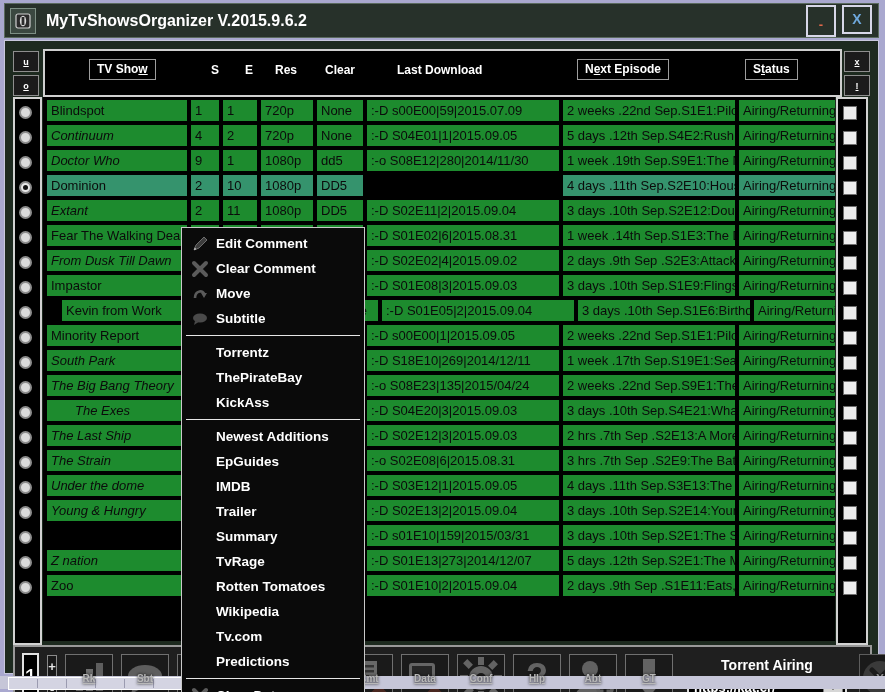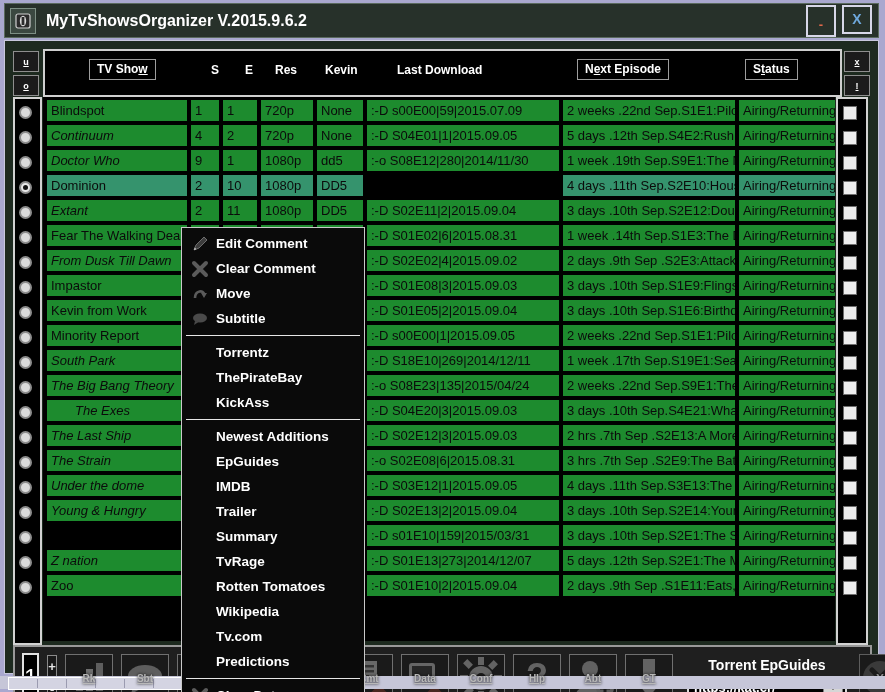--- a/index.html
+++ b/index.html
@@ -236,21 +236,21 @@
         <div class="side-btn">
             <u>!</u>
           </div>
       </div>
 
       <div class="hdr">
         <div class="hcell boxed" style="left:44px;top:8px;"><span>TV Sho<span class="u">w</span></span></div>
         <div class="hcell" style="left:166px;top:12px;">S</div>
         <div class="hcell" style="left:200px;top:12px;">E</div>
         <div class="hcell" style="left:230px;top:12px;">Res</div>
-        <div class="hcell" style="left:280px;top:12px;">Kevin</div>
+        <div class="hcell" style="left:280px;top:12px;">Clear</div>
         <div class="hcell" style="left:352px;top:12px;">Last Download</div>
         <div class="hcell boxed" style="left:532px;top:8px;"><span>N<span class="u">e</span>xt Episode</span></div>
         <div class="hcell boxed" style="left:700px;top:8px;"><span>S<span class="u">t</span>atus</span></div>
       </div>
     </div>
 
     <div class="tbl-wrap">
       <div class="radio-col" id="radio-col">
           <div class="radio" style="top: 7px;"></div>
           <div class="radio" style="top: 32px;"></div>
@@ -346,21 +346,21 @@
           <div class="row" style="top: 178px;">
             <div class="cell" style="left: 4px; width: 140px;">Impastor</div>
             <div class="cell" style="left: 148px; width: 28px;">1</div>
             <div class="cell" style="left: 180px; width: 34px;">9</div>
             <div class="cell" style="left: 218px; width: 52px;">720p</div>
             <div class="cell" style="left: 274px; width: 46px;">None</div>
             <div class="cell" style="left: 324px; width: 192px;">:-D S01E08|3|2015.09.03</div>
             <div class="cell" style="left: 520px; width: 172px;">3 days .10th Sep.S1E9:Flings</div>
             <div class="cell" style="left: 696px; width: 140px;">Airing/Returning</div>
           </div>
-          <div class="row" style="top: 203px;">
+          <div class="row" style="top: 203px; margin-left: 15px;">
             <div class="cell" style="left: 4px; width: 140px;">Kevin from Work</div>
             <div class="cell" style="left: 148px; width: 28px;">1</div>
             <div class="cell" style="left: 180px; width: 34px;">6</div>
             <div class="cell" style="left: 218px; width: 52px;">720p</div>
             <div class="cell" style="left: 274px; width: 46px;">None</div>
             <div class="cell" style="left: 324px; width: 192px;">:-D S01E05|2|2015.09.04</div>
             <div class="cell" style="left: 520px; width: 172px;">3 days .10th Sep.S1E6:Birthda</div>
             <div class="cell" style="left: 696px; width: 140px;">Airing/Returning</div>
           </div>
           <div class="row" style="top: 228px;">
@@ -692,21 +692,21 @@
             <span class="lbl">Abt</span>
           </div>
           <div class="tbtn">
             <div class="glyph"><svg width="46" height="46" viewBox="0 0 46 46">
                 <path d="M17 4 h12 v20 h9 L23 42 L8 24 h9 Z" fill="#c9c9c9"></path>
               </svg></div>
             <span class="lbl">GT</span>
           </div>
         </div>
       <div class="ti-group">
-        <div class="ti-title">Torrent EpGuides</div>
+        <div class="ti-title">Torrent Airing</div>
         <div class="ti-select">
           <div class="ti-val">https://kat.cr/</div>
           <div class="ti-arrow">
               <div class="tri"></div>
             </div>
         </div>
       </div>
       <div class="xbtn">
         <svg width="40" height="40" viewBox="0 0 40 40">
           <circle cx="20" cy="20" r="17" fill="#3a3a3a"></circle>

